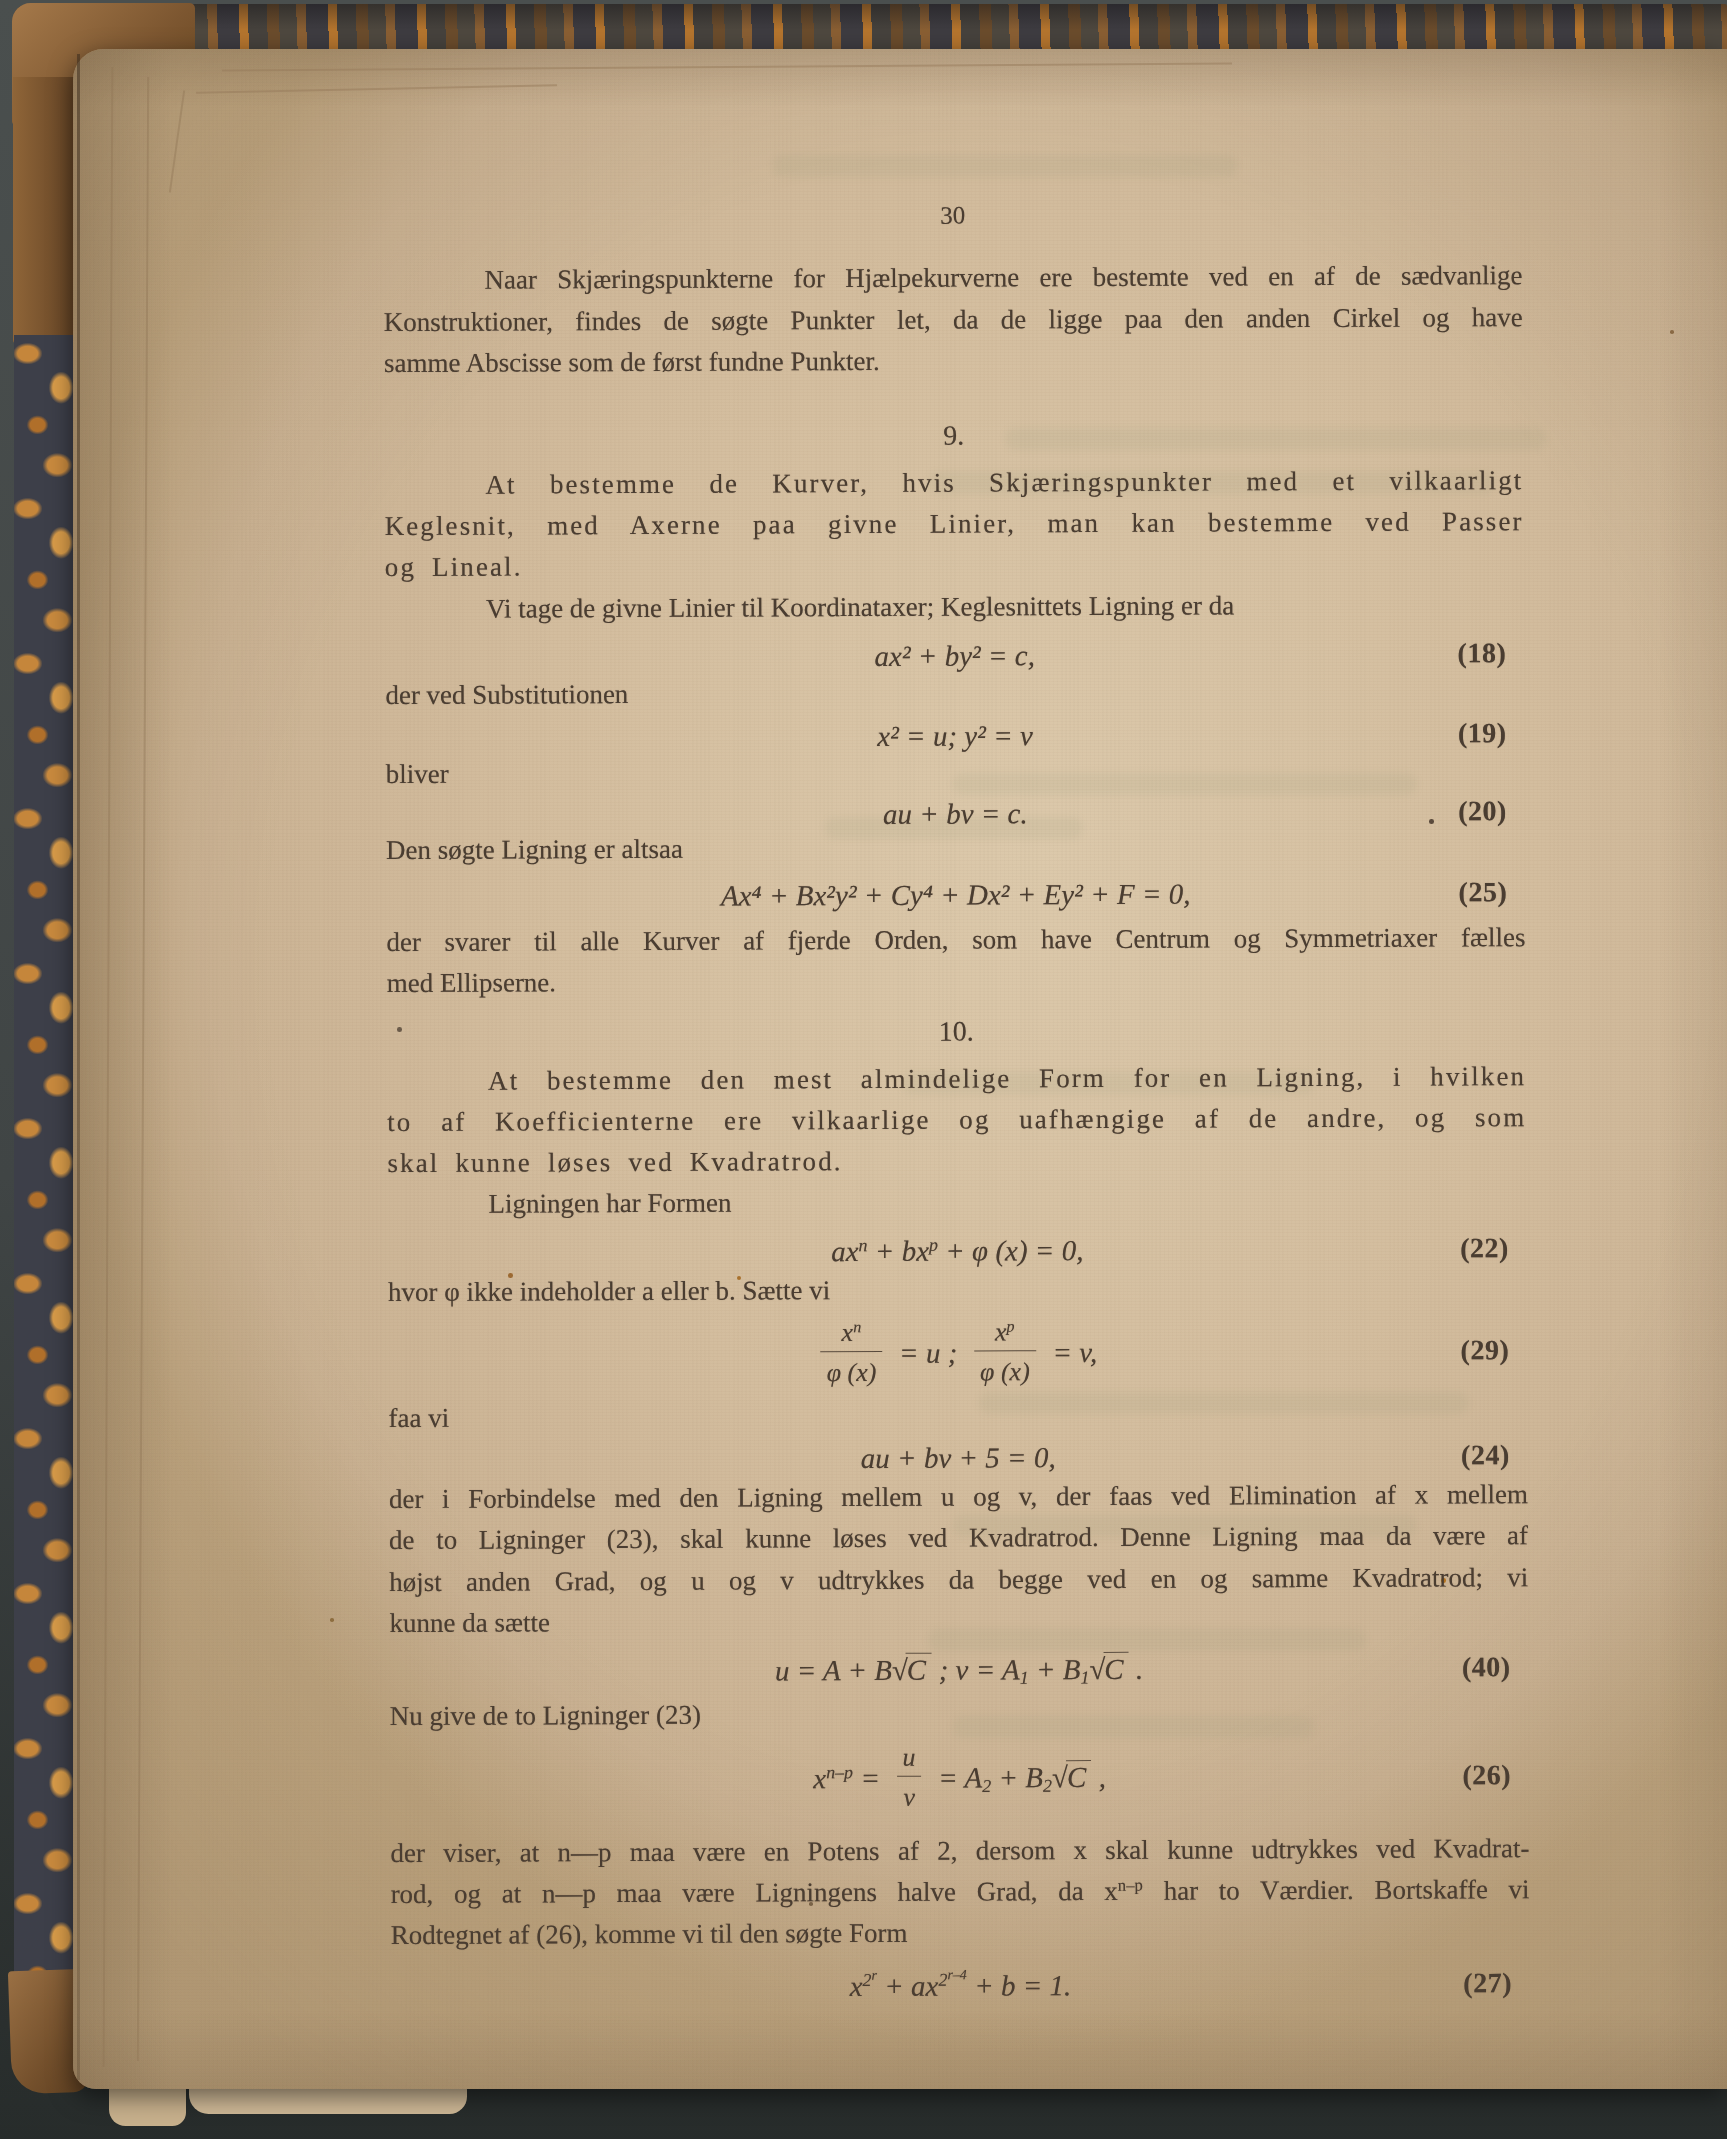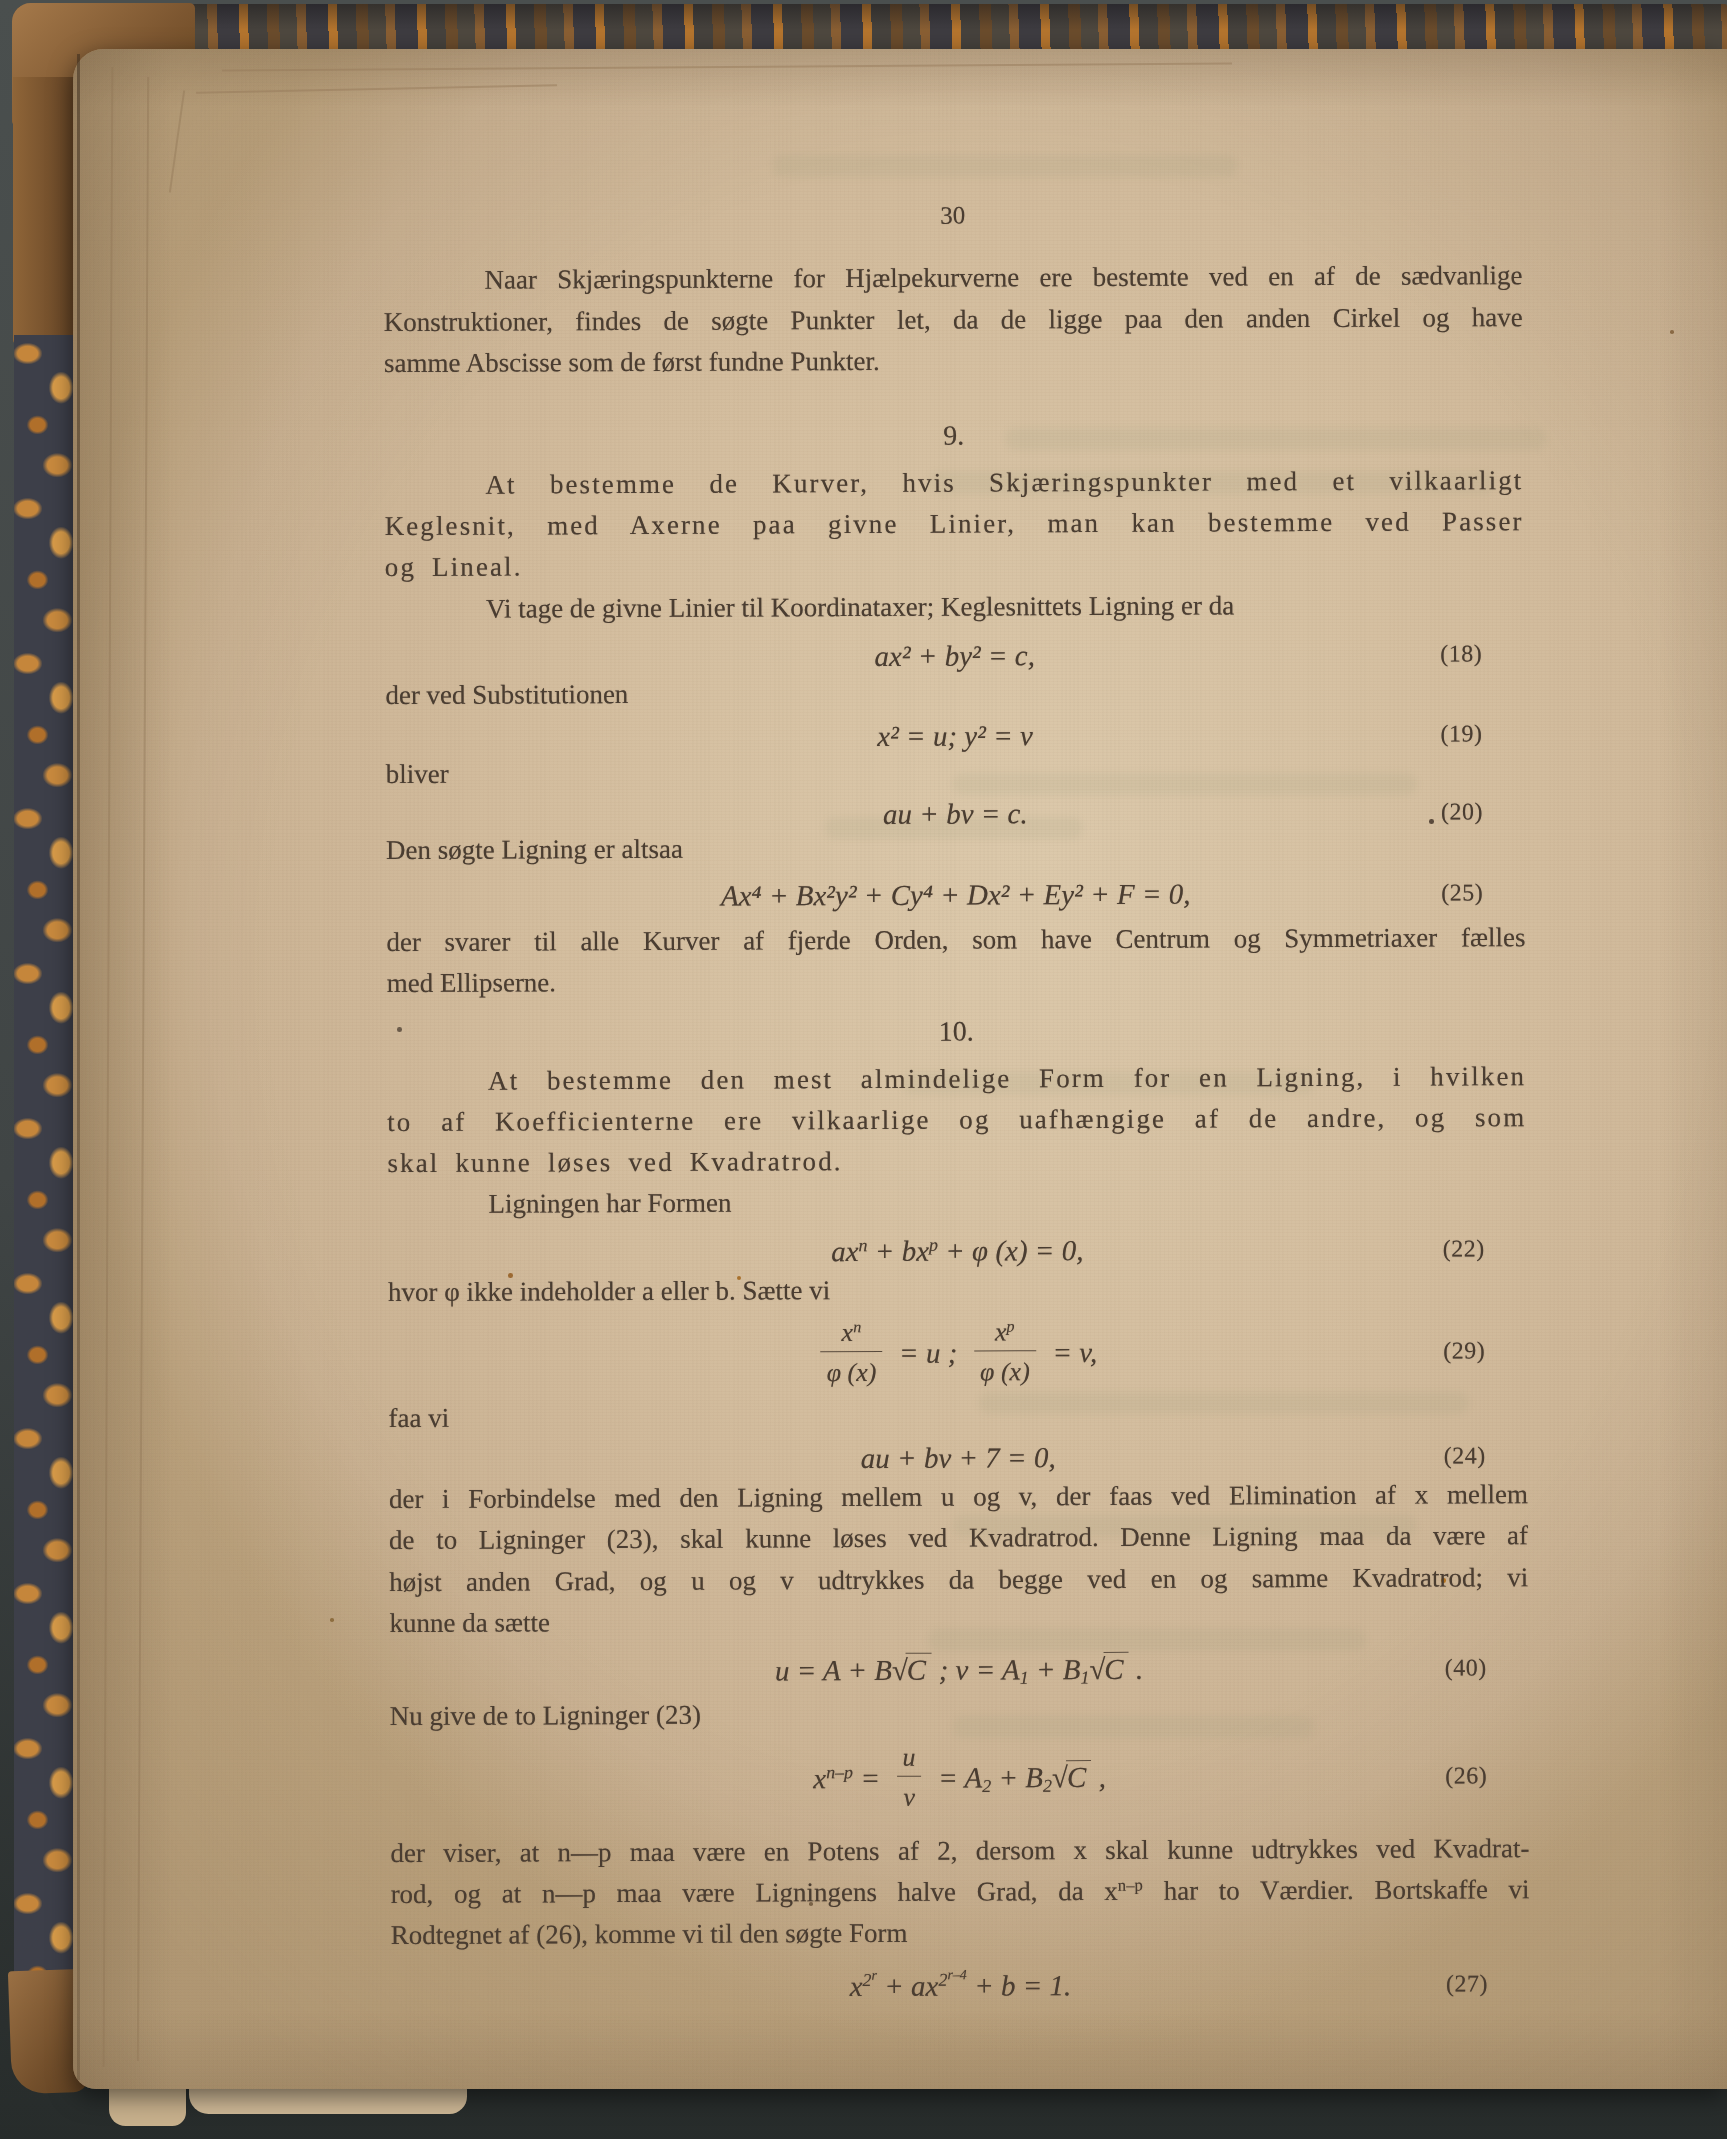--- a/index.html
+++ b/index.html
@@ -104,22 +104,22 @@
   .ctr{text-align:center;}
   .sp{letter-spacing:2.1px;word-spacing:7.2px;}
   .pageno{font-size:25px;}
   .secno{font-size:28px;}
   .eqrow{
     position:absolute;left:387px;width:1139px;height:46px;
     text-align:center;font-style:italic;font-size:29px;line-height:44px;
     text-shadow:0 0 0.8px rgba(74,61,49,.55);
   }
   .eqrow .num{
-    position:absolute;right:42px;top:0;
-    font-style:normal;font-size:24px;letter-spacing:0.5px;
+    position:absolute;right:18px;top:0;
+    font-style:normal;font-size:28px;letter-spacing:0.5px;font-weight:bold;
   }
   .tall{display:flex;align-items:center;justify-content:center;}
   .tall .num{top:50%;transform:translateY(-50%);}
   .fr{display:inline-flex;flex-direction:column;align-items:center;margin:0 9.3px;
       font-size:26px;line-height:29px;}
   .fn{padding:0 6.2px 4.1px;}
   .fd{border-top:1.8px solid rgba(74,61,49,.9);padding:5.2px 6.2px 0;}
   .mid{margin:0 7.2px;}
   .sup{font-size:62%;vertical-align:.55em;line-height:0;}
   .sup2{font-size:78%;vertical-align:.45em;line-height:0;}
@@ -239,21 +239,21 @@
         <span class="fn"><span>x</span><sup class="sup">p</sup></span>
         <span class="fd">φ (x)</span>
       </span>
       <span class="mid">= v,</span>
       <span class="num">(29)</span>
     </div>
 
     <div class="tl" style="top:1398px">faa vi</div>
 
     <div class="eqrow" style="top:1436px">
-      <span>au + bv + 7 = 0,</span>
+      <span>au + bv + 5 = 0,</span>
       <span class="num">(24)</span>
     </div>
 
     <div class="tl just" style="top:1479px">der i Forbindelse med den Ligning mellem u og v, der faas ved Elimination af x mellem</div>
     <div class="tl just" style="top:1520px">de to Ligninger (23), skal kunne løses ved Kvadratrod.  Denne Ligning maa da være af</div>
     <div class="tl just" style="top:1562px">højst anden Grad, og u og v udtrykkes da begge ved en og samme Kvadratrod; vi</div>
     <div class="tl" style="top:1603px">kunne da sætte</div>
 
     <div class="eqrow" style="top:1648px">
       <span><span>u = A + B</span><span class="sq"><span class="sg">√</span><span class="rd">C</span></span><span> ;  v = A</span><sub class="sub">1</sub><span> + B</span><sub class="sub">1</sub><span class="sq"><span class="sg">√</span><span class="rd">C</span></span><span> .</span></span>

